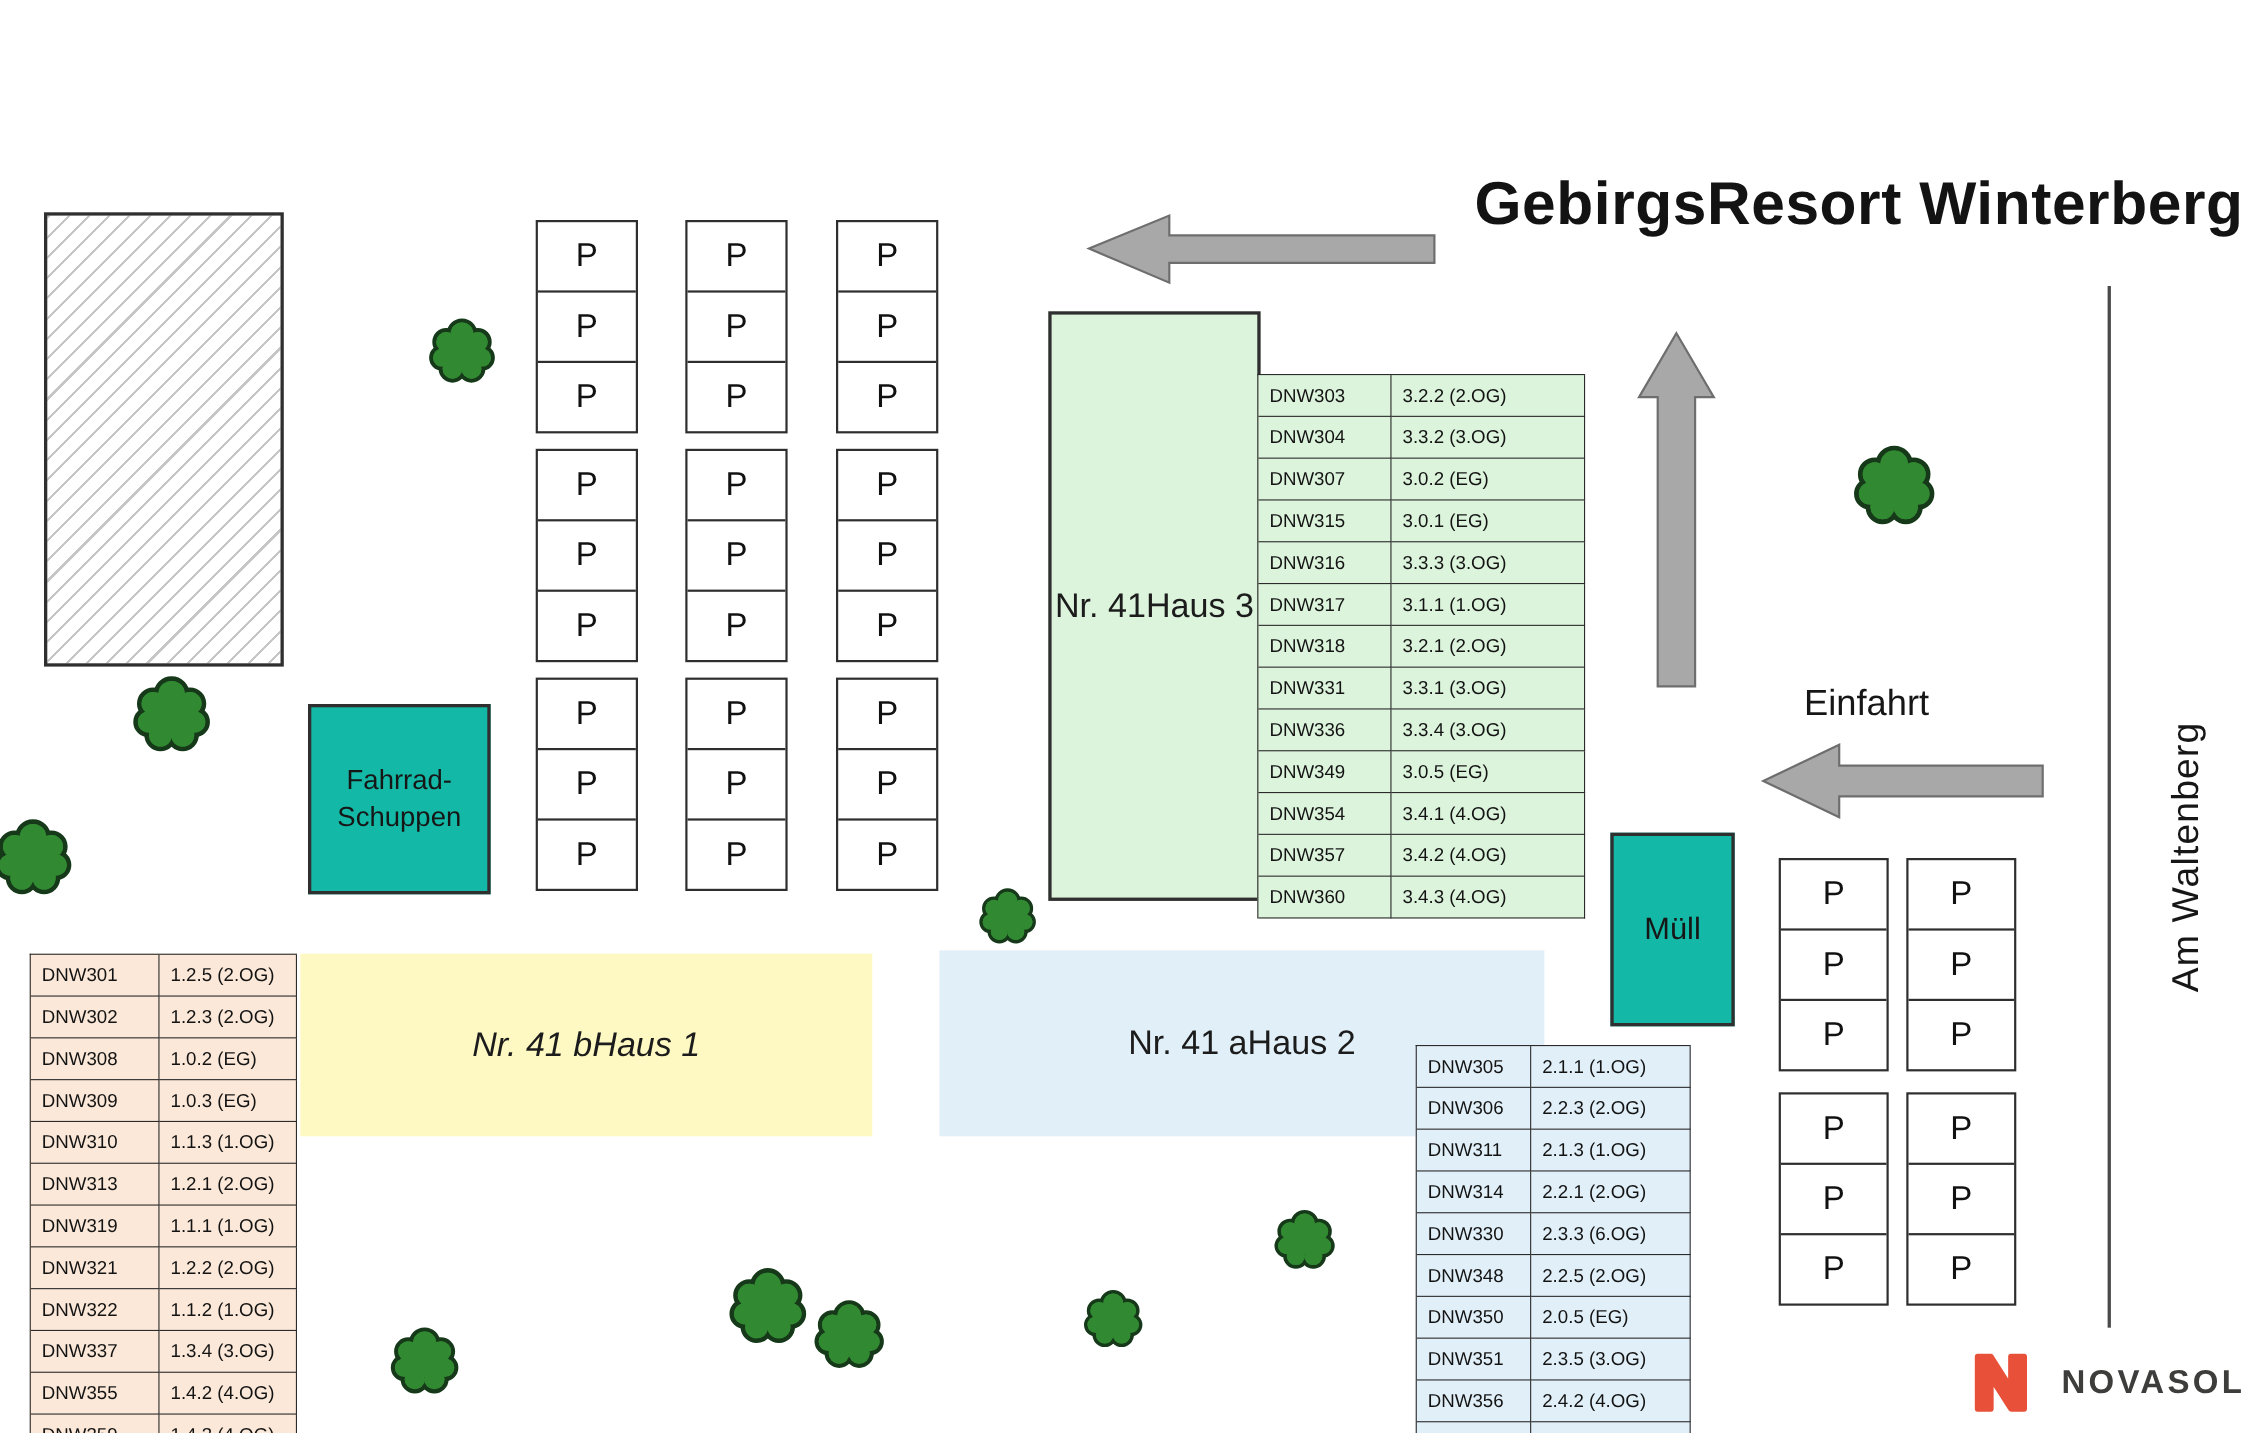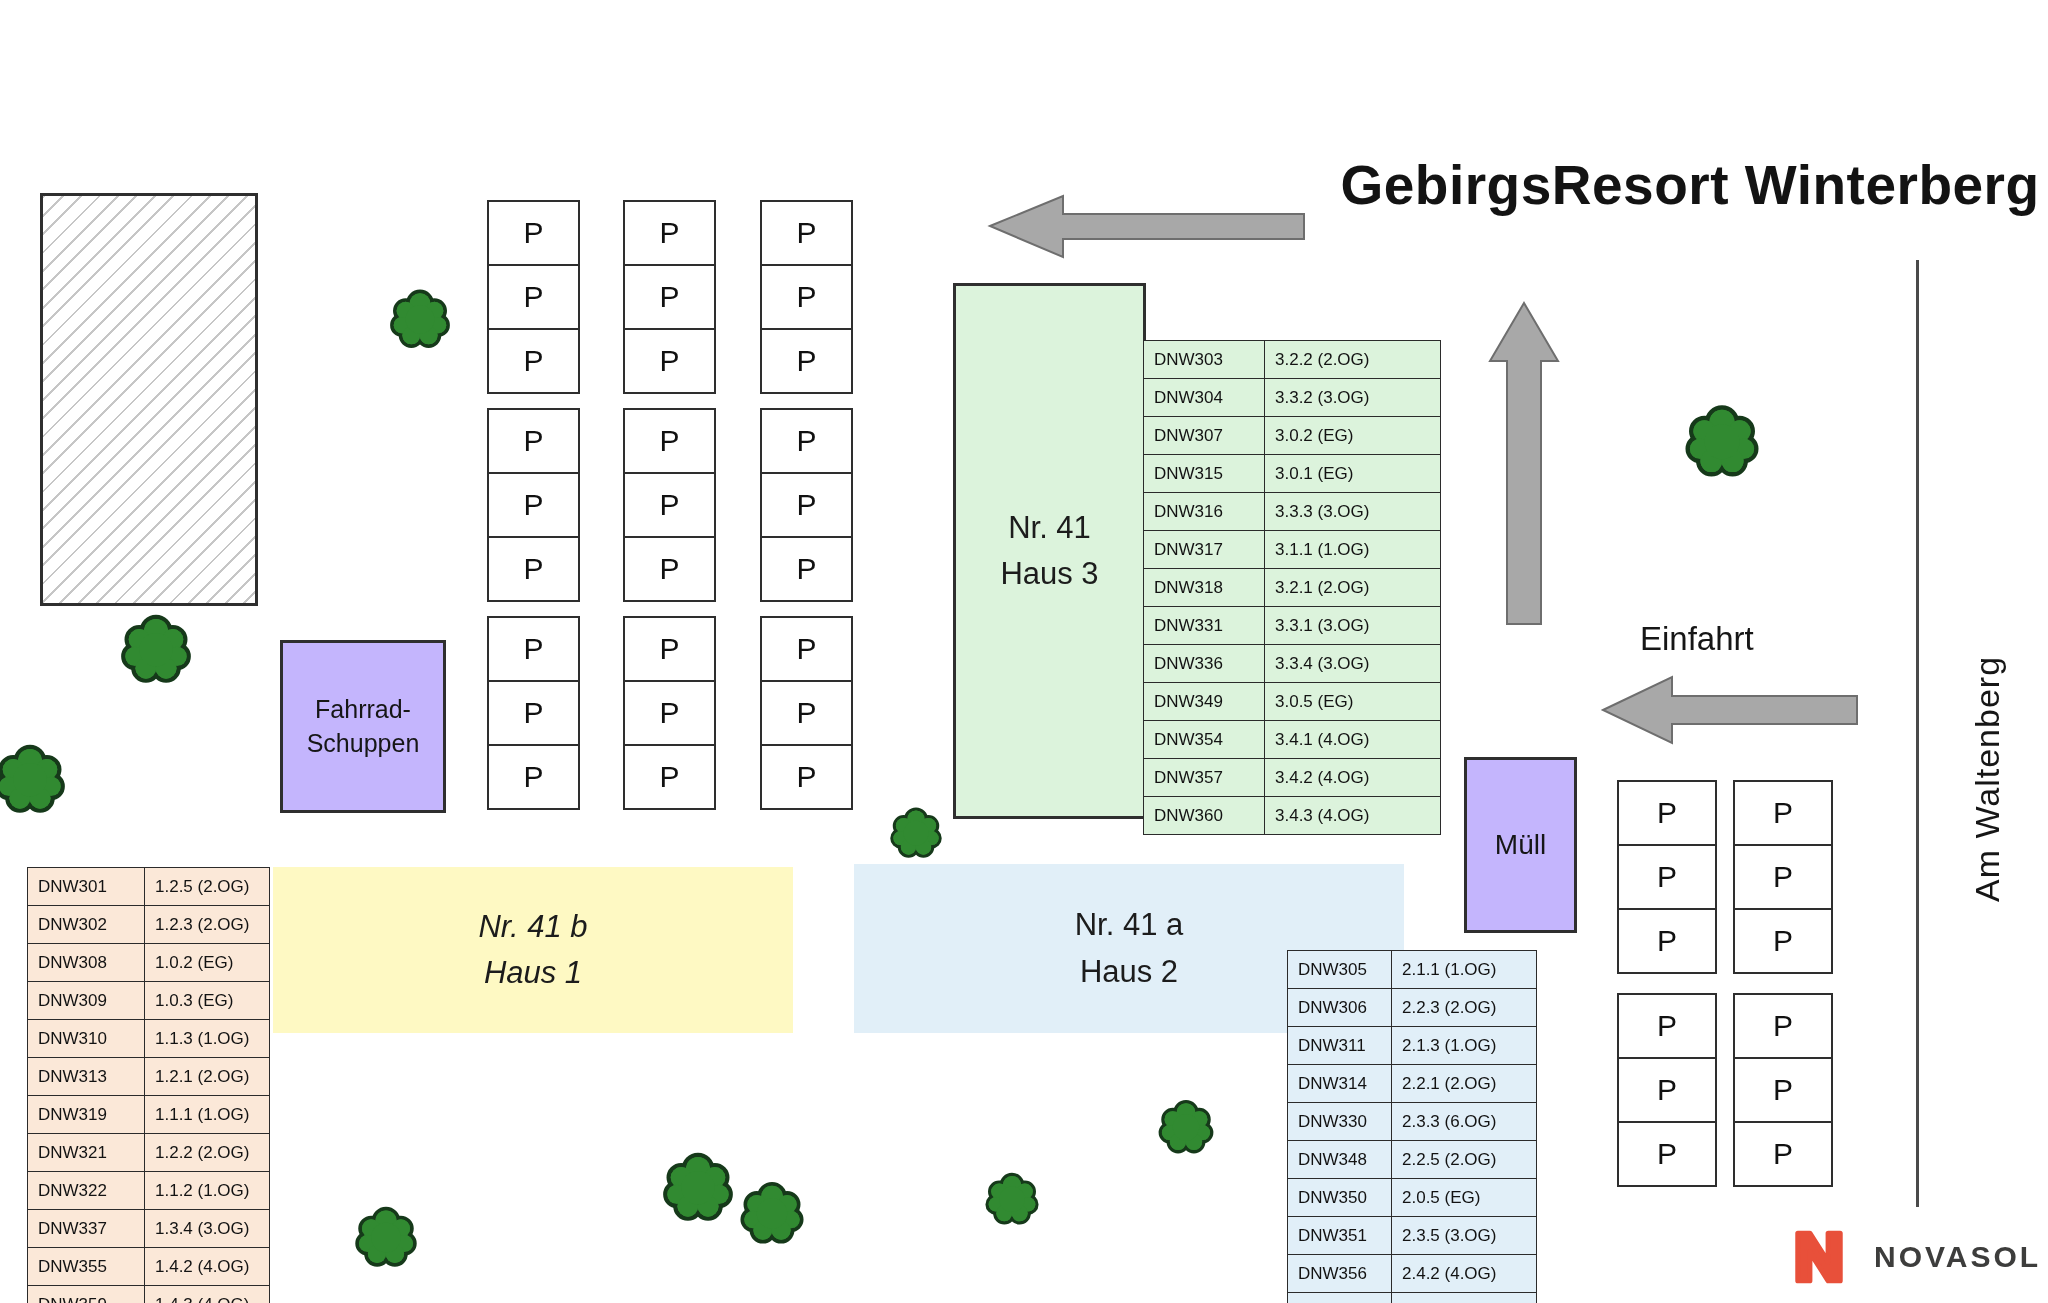--- a/index.html
+++ b/index.html
@@ -40,29 +40,29 @@
   .pgroup{border:2px solid #2e2e2e;background:#ffffff;margin-bottom:14px;}
   .pcol-right .pgroup{margin-bottom:19px;}
   .pcell{
     height:62px;display:flex;align-items:center;justify-content:center;
     font-size:30px;color:#111;border-top:2px solid #2e2e2e;
   }
   .pcell:first-child{border-top:none;}
 
   
   .gray-box{
-    background:#c4b5fd;border:3px solid #2f2f2f;display:flex;flex-direction:column;
+    background:#14b8a6;border:3px solid #2f2f2f;display:flex;flex-direction:column;
     align-items:center;justify-content:center;text-align:center;z-index:2;
   }
   #shed{left:280px;top:640px;width:160px;height:167px;font-size:25px;line-height:1.35;}
   #muell{left:1464px;top:757px;width:107px;height:170px;font-size:28px;}
 
   
   .building{
-    display:flex;flex-direction:column;align-items:center;justify-content:center;
+    display:flex;flex-direction:row;align-items:center;justify-content:center;
     text-align:center;font-size:31px;line-height:1.5;color:#1c1c1c;z-index:1;
   }
   #haus3{left:953px;top:283px;width:187px;height:530px;background:#dcf3dc;border:3px solid #2f2f2f;}
   #haus1{left:273px;top:867px;width:520px;height:166px;background:#fef9c3;font-style:italic;}
   #haus2{left:854px;top:864px;width:550px;height:169px;background:#e1eff8;}
 
   
   .unit-table{
     display:grid;z-index:5;
     border-top:1.5px solid #2b2b2b;border-left:1.5px solid #2b2b2b;

